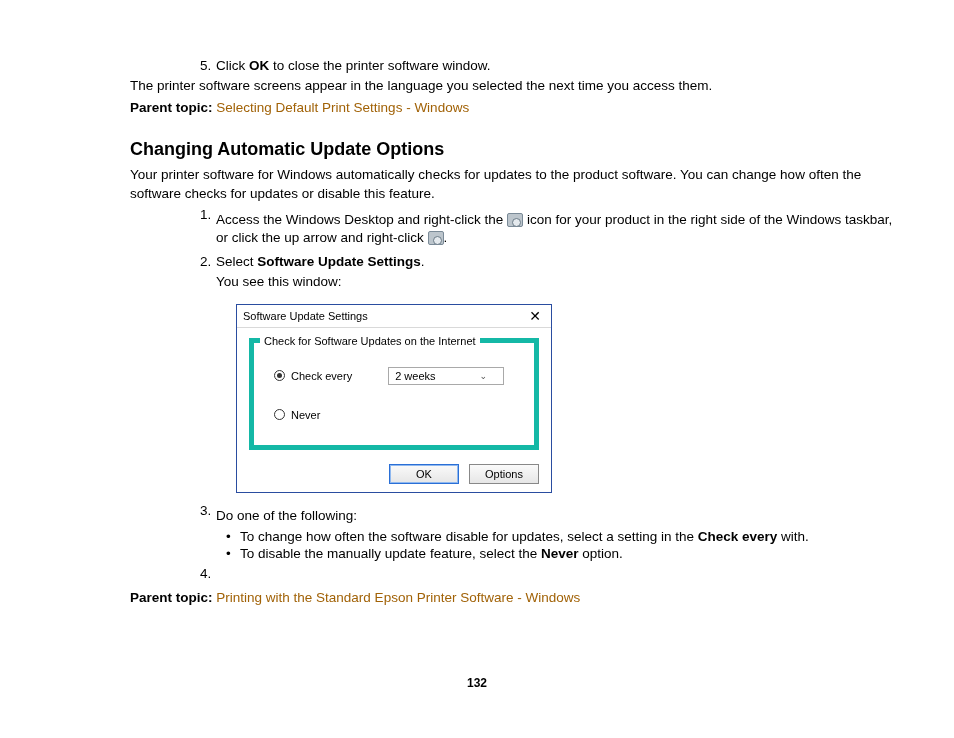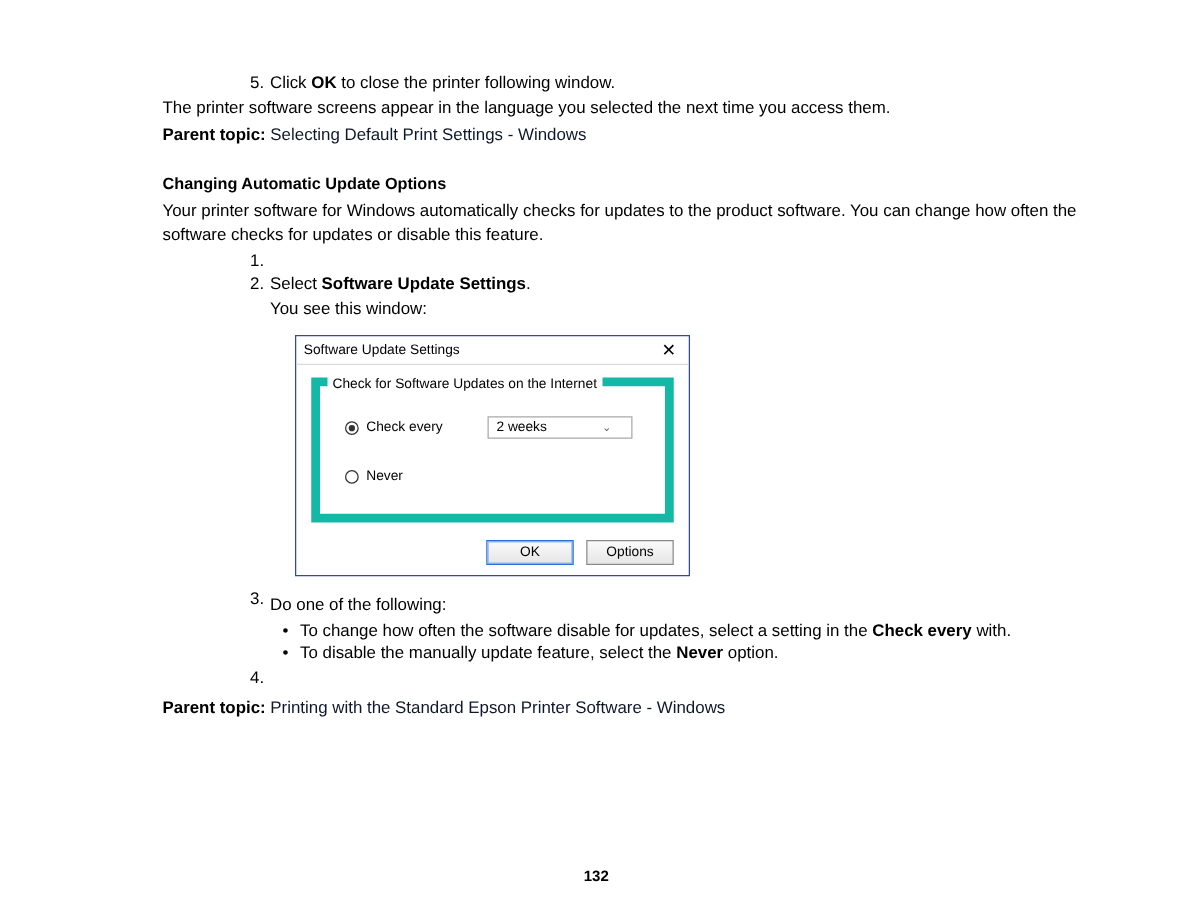--- a/index.html
+++ b/index.html
@@ -30,40 +30,40 @@
   .ol-body {
     flex: 1;
   }
   .indent {
     margin-left: 86px;
     margin-top: 4px;
     margin-bottom: 4px;
   }
   .bold { font-weight: bold; }
   a.topic-link {
-    color: #0f172a;
+    color: #a16207;
     text-decoration: none;
   }
   h2.section {
-    font-size: 13px;
+    font-size: 18px;
     font-weight: bold;
     margin: 22px 0 6px 0;
   }
   .para { margin: 4px 0; line-height: 1.35; }
   .bullet-row {
     display: flex;
     margin: 2px 0 2px 10px;
   }
   .bullet-dot {
     width: 14px; flex: 0 0 auto; text-align: left;
   }
   .page-number {
     position: absolute;
     left: 0; width: 954px;
-    bottom: 30px;
+    bottom: 48px;
     text-align: center;
     font-weight: bold;
     font-size: 12px;
   }
 
   .dialog-wrap {
     margin: 8px 0 10px 106px;
   }
   .dialog {
     width: 316px;
@@ -80,21 +80,21 @@
     padding: 4px 6px 4px 6px;
     border-bottom: 1px solid #d9d9d9;
   }
   .titlebar .close {
     font-size: 14px;
     line-height: 1;
     padding: 0 4px;
   }
   .fieldset {
     margin: 10px 12px 8px 12px;
-    border: 7px solid #14b8a6;
+    border: 5px solid #14b8a6;
     padding: 18px 10px 24px 14px;
     position: relative;
   }
   .fieldset-legend {
     position: absolute;
     top: -8px;
     left: 6px;
     background: #fff;
     padding: 0 4px;
   }
@@ -169,37 +169,40 @@
   }
 </style>
 </head>
 <body>
 
 <div class="page">
 
   <div class="ol-row">
     <div class="ol-num">5.</div>
     <div class="ol-body">
-      <span>Click </span><span class="bold">OK</span><span> to close the printer following window.</span>
+      <span>Click </span><span class="bold">OK</span><span> to close the printer software window.</span>
     </div>
   </div>
 
   <div class="indent para">The printer software screens appear in the language you selected the next time you access them.</div>
 
   <div class="indent para">
     <span class="bold">Parent topic:</span>
     <a href="#" class="topic-link">Selecting Default Print Settings - Windows</a>
   </div>
 
   <h2 class="section">Changing Automatic Update Options</h2>
 
   <div class="indent para">Your printer software for Windows automatically checks for updates to the product software. You can change how often the software checks for updates or disable this feature.</div>
 
   <div class="ol-row">
     <div class="ol-num">1.</div>
+    <div class="ol-body para">
+      <span>Access the Windows Desktop and right-click the </span><span class="inline-icon"></span><span> icon for your product in the right side of the Windows taskbar, or click the up arrow and right-click </span><span class="inline-icon"></span><span>.</span>
+    </div>
   </div>
 
   <div class="ol-row">
     <div class="ol-num">2.</div>
     <div class="ol-body">
       <span>Select </span><span class="bold">Software Update Settings</span><span>.</span>
       <div class="para">You see this window:</div>
     </div>
   </div>
 

